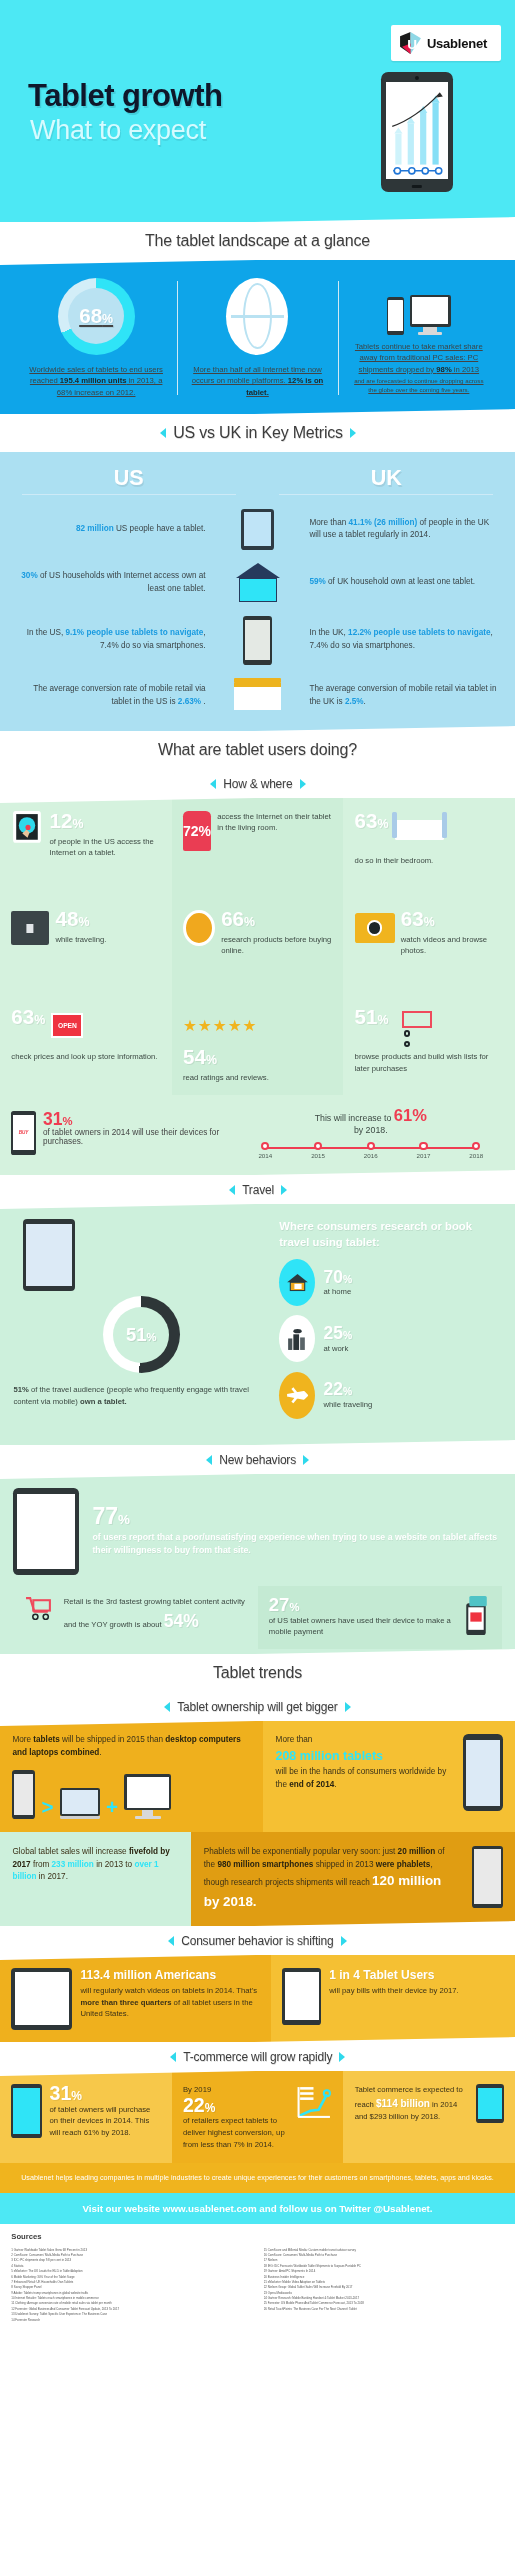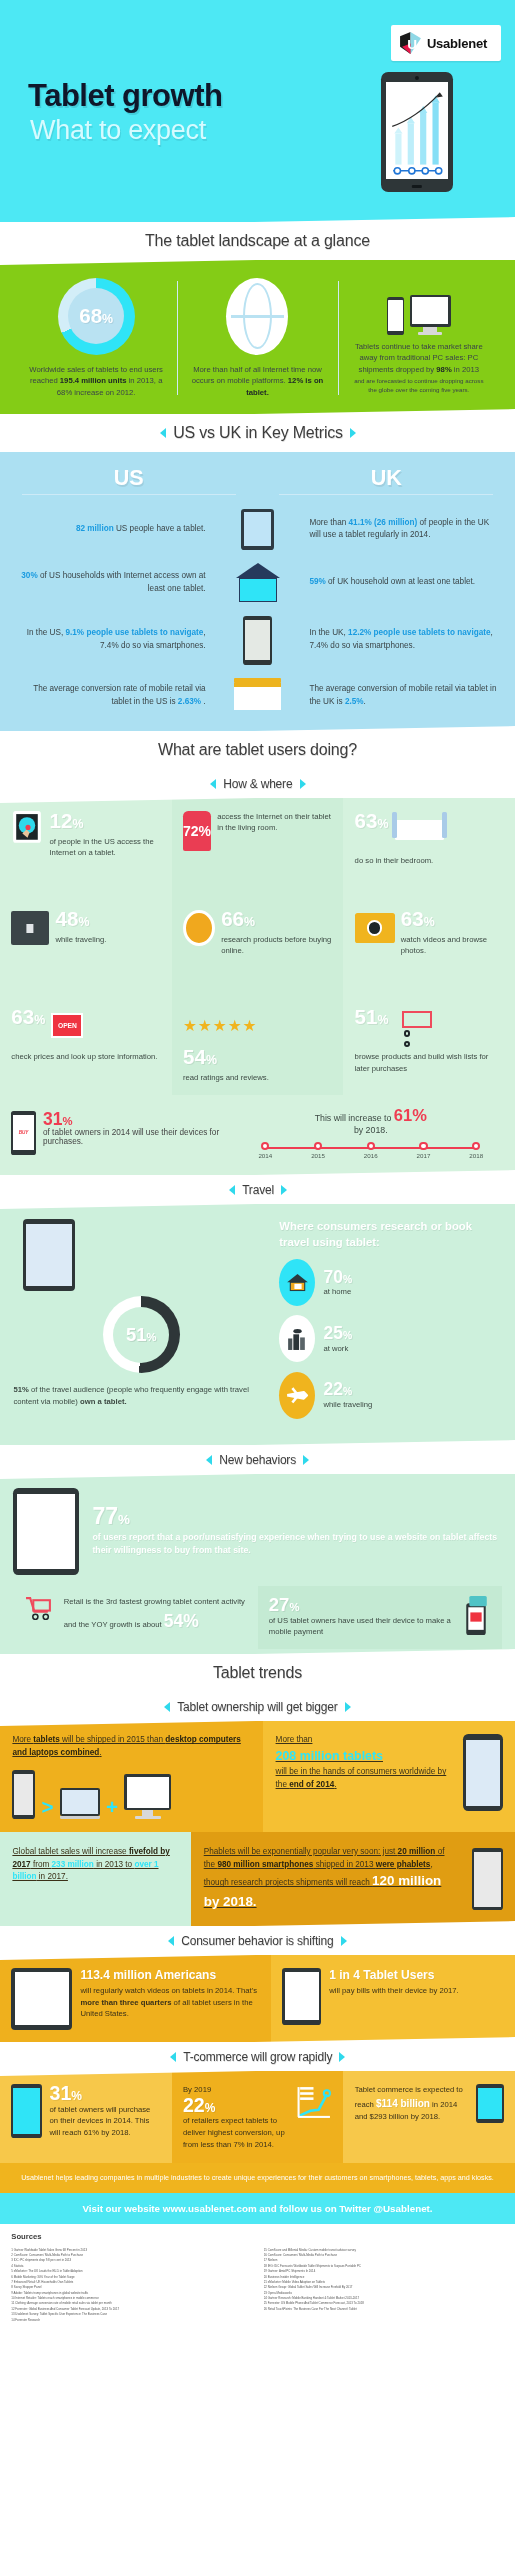--- a/index.html
+++ b/index.html
@@ -48,21 +48,21 @@
   .banner > .inner { transform:skewY(1.1deg); display:flex; align-items:center; gap:7.2px; }
   .banner .t { font-size:16px; color:#3d3d3d; font-weight:300; letter-spacing:-0.2px;
     text-shadow:0.5px 1px 0 rgba(0,0,0,.13); }
   .sub-banner { height:29px; }
   .sub-banner .t { font-size:12px; }
   .arw { width:0;height:0;border-top:5.2px solid transparent;border-bottom:5.2px solid transparent; }
   .arw.l { border-right:6.7px solid #2fd9ec; }
   .arw.r { border-left:6.7px solid #2fd9ec; }
 
   
-  .blue-sec { background:#84cc16; padding:17.5px 15.5px 15.5px; }
+  .blue-sec { background:#0ea5e9; padding:17.5px 15.5px 15.5px;text-decoration:underline; }
   .cols3 { display:flex; }
   .cols3 > div { flex:1; padding:0 11.3px; text-align:center; position:relative; }
   .cols3 > div + div::before {
     content:""; position:absolute; left:0; top:3.1px; bottom:3.1px; width:0.5px; background:#cfeaf6;
   }
   .donut {
     width:77px;height:77px;border-radius:50%;margin:0 auto 9.3px;
     background:conic-gradient(#2fe4f7 0 68%, #d3eef8 68% 100%);
     display:flex;align-items:center;justify-content:center; position:relative;
   }
@@ -189,21 +189,21 @@
   .nb-bottom .b54 { font-size:17.5px;font-weight:bold;color:#fff;text-shadow:1px 1px 0 rgba(0,0,0,.07);}
   .nb-bottom .b27 { font-size:18.5px;font-weight:bold;color:#fff;line-height:1;text-shadow:1px 1px 0 rgba(0,0,0,.07);}
   .nb-bottom .b27 i{font-style:normal;font-size:11.3px;}
   .trends-wrap { background:#f0b41e; }
   .yrow { display:flex; }
   .ycell { padding:13.4px 12.4px; }
   .ycell.a { background:#efb01d; }
   .ycell.b { background:#f5c033; }
   .ycell.c { background:#e09d12; }
   .ycell.d { background:#cdf0dc; }
-  .ycell p { font-size:8.2px; line-height:1.55; color:#3b3118;text-decoration:underline; }
+  .ycell p { font-size:8.2px; line-height:1.55; color:#3b3118; }
   .ycell p b { color:#2a2410; }
   .ycell .cyan { color:#2fe4f7; font-weight:bold; }
   .ycell .bigwhite { font-size:13.4px; font-weight:bold; color:#fff; }
   .devrow { display:flex; align-items:flex-end; gap:6.2px; margin-top:10.3px; }
   .d-phone{width:23px;height:49px;background:#2e3638;border-radius:3.1px;padding:3.6px 2.1px;}
   .d-phone i{display:block;height:100%;background:#e9e9e9;}
   .d-lap{width:40px;}
   .d-lap .s{height:28px;background:#2e3638;border-radius:2.1px;padding:2.1px;}
   .d-lap .s i{display:block;height:100%;background:#dceaf6;}
   .d-lap .k{height:3.1px;background:#cfcfcf;border-radius:0 0 1.5px 1.5px;}
@@ -746,21 +746,21 @@
       </div>
     </div>
 
     <div class="yrow">
       <div class="ycell d" style="flex:.78">
         <p>
           <span>Global tablet sales will increase </span><b>fivefold by 2017</b><span> from </span><span class="cyan">233 million</span><span> in 2013 to </span><span class="cyan">over 1 billion</span><span> in 2017.</span>
         </p>
       </div>
       <div class="ycell c" style="flex:1.4">
-        <div style="display:flex;gap:15px;align-items:center;">
+        <div style="display:flex;gap:15px;align-items:flex-start;">
           <p>
             <span>Phablets will be exponentially popular very soon: just </span><b>20 million</b><span> of the </span><b>980 million smartphones</b><span> shipped in 2013  </span><b>were phablets</b><span>, though research projects shipments will reach </span>
             <span class="bigwhite">120 million by 2018.</span>
           </p>
           <div class="d-phone" style="width:31px;height:62px;flex:none">
               <i></i>
             </div>
         </div>
       </div>
     </div>

